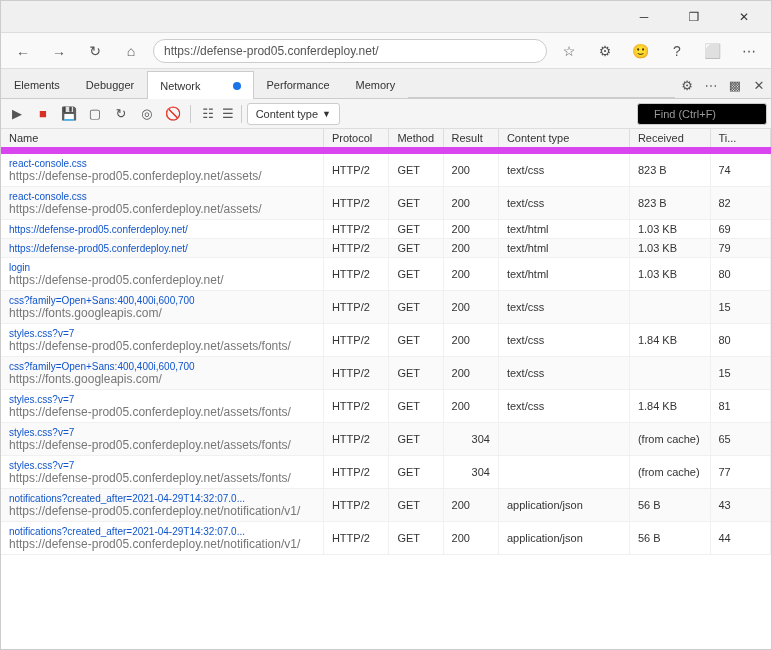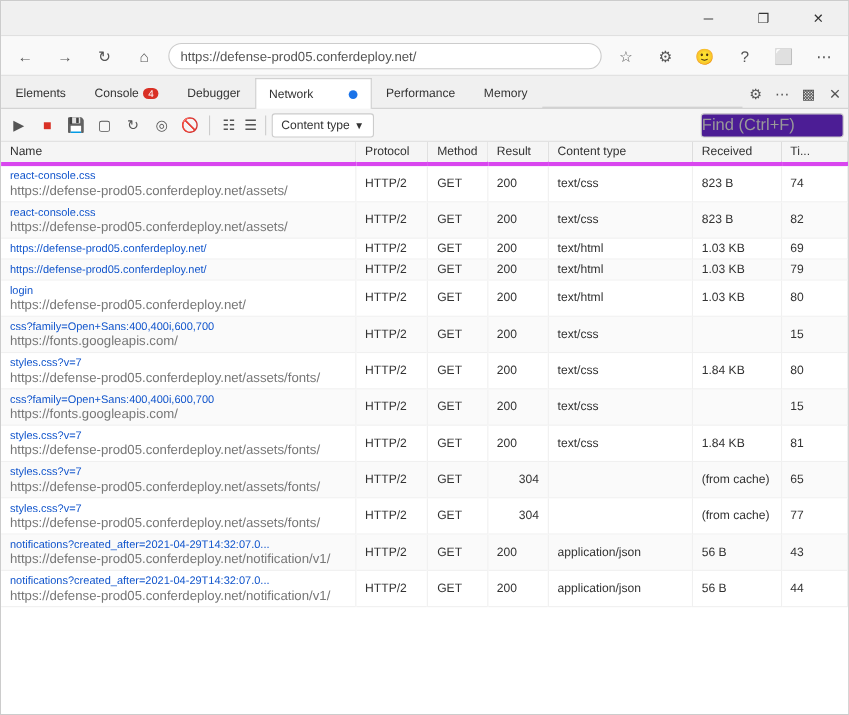--- a/index.html
+++ b/index.html
@@ -22,26 +22,26 @@
     .tab.active { background: #fff; border-color: #ccc; border-bottom-color: #fff; color: #333; font-weight: normal; position: relative; bottom: -1px; gap: 32px; }
     .tab-badge { background: #d93025; color: #fff; border-radius: 10px; padding: 0 4px; font-size: 9px; min-width: 14px; text-align: center; }
     .tab-dot { width: 8px; height: 8px; background: #1a73e8; border-radius: 50%; display: inline-block; }
 
     
     .devtools-toolbar { height: 30px; background: #f5f5f5; display: flex; align-items: center; padding: 0 4px; border-bottom: 1px solid #ddd; gap: 2px; }
     .dt-btn { width: 24px; height: 24px; border: none; background: transparent; cursor: pointer; border-radius: 3px; display: flex; align-items: center; justify-content: center; font-size: 13px; color: #555; }
     .dt-btn.red { color: #d93025; }
     .dt-separator { width: 1px; height: 18px; background: #ccc; margin: 0 3px; }
     .content-type-btn { height: 22px; border: 1px solid #ccc; background: #fff; border-radius: 3px; padding: 0 8px; cursor: pointer; font-size: 11px; color: #333; display: flex; align-items: center; gap: 4px; }
-    .search-box { margin-left: auto; height: 22px; border: 1px solid #ccc; border-radius: 3px; padding: 0 0; font-size: 15px; color: #555; background: #4c1d95; width: 130px; display: flex; align-items: center; }
+    .search-box { margin-left: auto; height: 22px; border: 1px solid #ccc; border-radius: 3px; padding: 0 16px; font-size: 11px; color: #555; background: #000000; width: 130px; display: flex; align-items: center; }
 
     
     .network-table-container { flex: 1; overflow: auto; background: #fff; }
     .network-table { width: 100%; border-collapse: collapse; font-size: 11px; }
-    .network-table thead th { background: #f5f5f5; border-bottom: 4px solid #d946ef; border-right: 1px solid #ddd; padding: 3px 8px; text-align: left; font-weight: normal; color: #333; position: sticky; top: 0; z-index: 1; white-space: nowrap; cursor: pointer; user-select: none; }
+    .network-table thead th { background: #f5f5f5; border-bottom: 7px solid #d946ef; border-right: 1px solid #ddd; padding: 3px 8px; text-align: left; font-weight: normal; color: #333; position: sticky; top: 0; z-index: 1; white-space: nowrap; cursor: pointer; user-select: none; }
     .network-table tbody tr { border-bottom: 1px solid #f0f0f0; cursor: pointer; }
     .network-table tbody tr:nth-child(even) { background: #fafafa; }
     .network-table td { padding: 3px 8px; border-right: 1px solid #f0f0f0; white-space: nowrap; overflow: hidden; text-overflow: ellipsis; max-width: 0; color: #333; }
     .td-name { width: 320px; max-width: 320px; }
     .td-name .row-name { color: #1155cc; font-size: 10px; }
     .td-name .row-url { color: #777; font-size: 12px; display: block; }
     .td-protocol { width: 65px; }
     .td-method { width: 39px; }
     .td-result { width: 55px; }
     .td-content-type { width: 130px; }
@@ -76,24 +76,20 @@
     <button class="toolbar-icon-btn">⚙</button>
     <button class="toolbar-icon-btn">🙂</button>
     <button class="toolbar-icon-btn">?</button>
     <button class="toolbar-icon-btn">⬜</button>
     <button class="toolbar-icon-btn">⋯</button>
   </div>
 
   <div class="devtools-tabs">
     <div class="tab">
       <span>Elements</span>
-    </div>
-    <div class="tab">
-      <span>Console</span>
-      <span class="tab-badge">4</span>
     </div>
     <div class="tab">
       <span>Debugger</span>
     </div>
     <div class="tab active">
       <span>Network</span>
       <span class="tab-dot"></span>
     </div>
     <div class="tab">
       <span>Performance</span>

